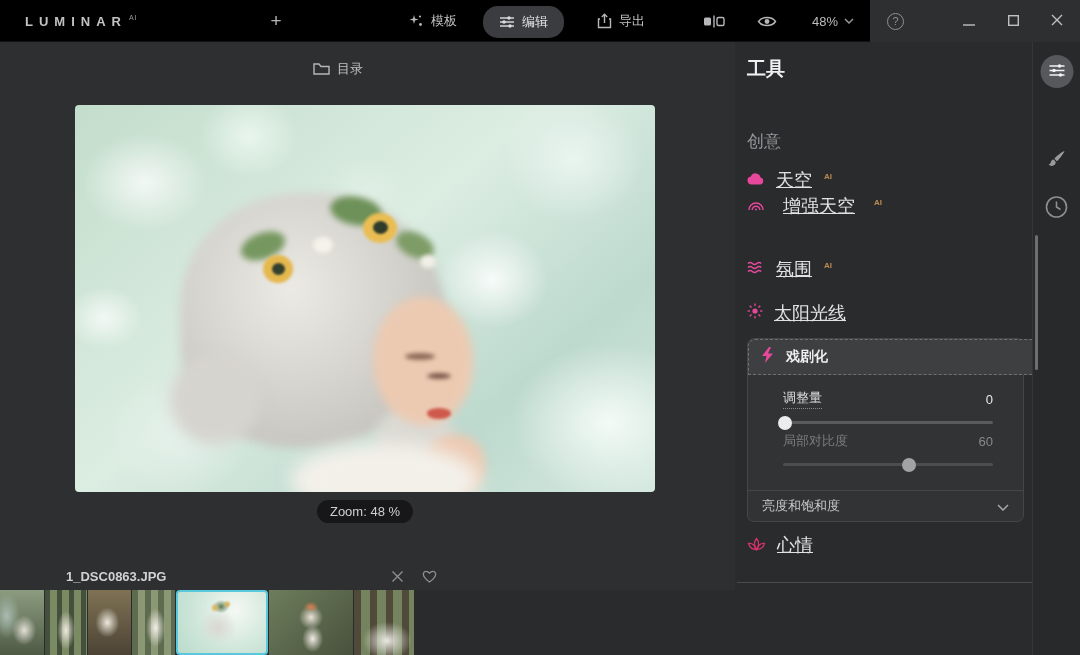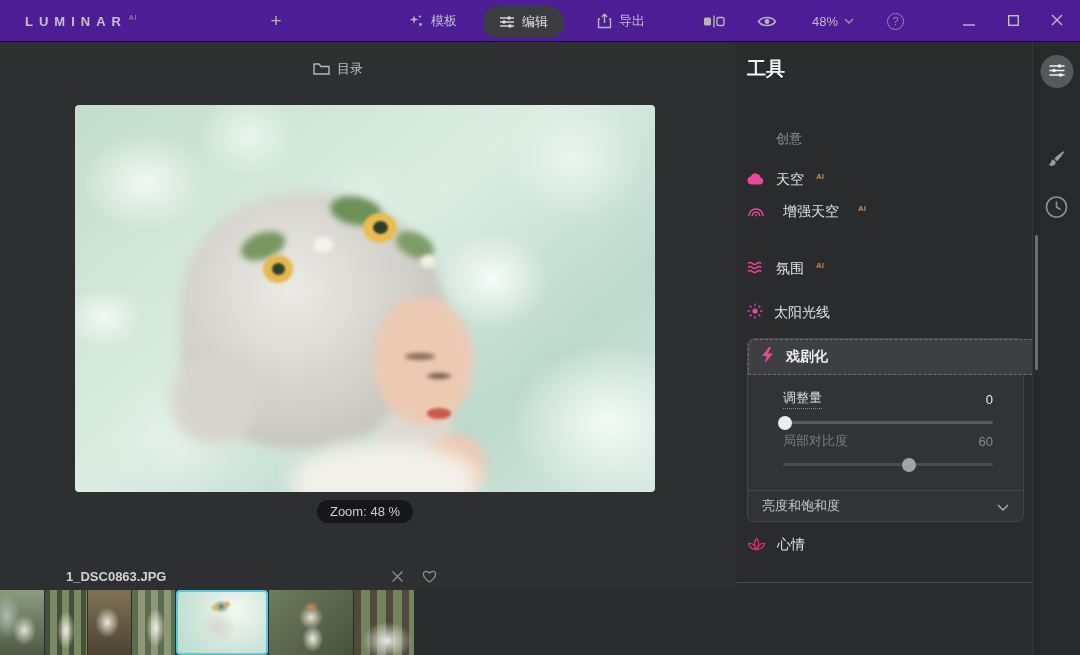--- a/index.html
+++ b/index.html
@@ -1,21 +1,21 @@
 <!DOCTYPE html>
 <html><head>
 <meta charset="utf-8">
 <style>
   * { margin:0; padding:0; box-sizing:border-box; }
   html,body { background:#111; }
   body { font-family:"Liberation Sans","DejaVu Sans",sans-serif; }
   .window { position:relative; width:1080px; height:655px; background:#2e2f31; overflow:hidden; color:#d6d6d8; }
 
   
-  .topbar { position:absolute; top:0; left:0; width:1080px; height:42px; background:#4c1d95; border-bottom:1px solid #121214; z-index:30; }
+  .topbar { position:absolute; top:0; left:0; width:870px; height:42px; background:#000000; border-bottom:1px solid #121214; z-index:30; }
   .logo { position:absolute; left:25px; top:0; height:42px; display:flex; align-items:center; color:#c3c3c5; }
   .logo .word { font-size:13px; letter-spacing:6px; font-weight:bold; }
   .logo sup { font-size:7px; letter-spacing:1px; margin-left:2px; transform:translateY(-4px); color:#9c9c9e; }
   .tb-btn { position:absolute; top:0; height:42px; display:flex; align-items:center; gap:7px; color:#c2c2c4; font-size:13px; cursor:default; background:none; border:none; }
   .tb-btn svg { display:block; }
   .tb-add { left:266px; width:20px; justify-content:center; font-size:19px; color:#b4b4b6; }
   .tb-catalog { left:313px;margin-top:48px; }
   .tb-templates { left:408px; }
   .tb-edit { left:483px; top:6px; height:30px; padding:16px 16px; background:#3b3c3f; border-radius:15px; color:#e4e4e6; }
   .tb-export { left:597px; }
@@ -91,25 +91,25 @@
   .th6 { width:84px; background:radial-gradient(10px 7px at 50% 26%, #d87f4f, rgba(216,127,79,0) 75%),
          radial-gradient(16px 16px at 50% 42%, #e8e2d6, rgba(232,226,214,0) 75%),
          radial-gradient(14px 18px at 52% 75%, #f0ece3, rgba(240,236,227,0) 75%),
          linear-gradient(135deg,#6d7d5c,#49513d); }
   .th7 { width:60px; background:radial-gradient(34px 26px at 55% 78%, #eae8e3, rgba(234,232,227,0) 72%),
          repeating-linear-gradient(90deg,#514a3a 0 7px,#75845f 7px 16px); }
 
   
   .sidebar { position:absolute; left:735px; top:42px; width:297px; height:613px; background:#2a2b2d; }
   .sb-title { position:absolute; left:12px; top:14px; font-size:19px; font-weight:bold; color:#f0f0f2; }
-  .sb-section { position:absolute; left:12px; top:88px; font-size:13px; color:#96969a;margin-left:29px; }
+  .sb-section { position:absolute; left:12px; top:88px; font-size:17px; color:#96969a; }
   .tool-item { position:absolute; left:12px; height:24px; display:flex; align-items:center; gap:11px; cursor:pointer; }
-  .tool-item .t-label { font-size:14px; color:#e2e2e4; }
+  .tool-item .t-label { font-size:18px; color:#e2e2e4;text-decoration:underline; }
   .tool-item sup { font-size:8px; color:#c08a52; font-weight:bold; transform:translateY(-4px); margin-left:1px; }
-  .ti-0 { top:126px; } .ti-1 { top:158px;gap:18px; } .ti-2 { top:215px; } .ti-3 { top:259px; }
+  .ti-0 { top:126px; } .ti-1 { top:152px;gap:18px; } .ti-2 { top:215px; } .ti-3 { top:259px; }
   .ti-mood { top:491px; }
 
   .panel { position:absolute; left:12px; top:296px; width:277px; height:184px; background:#323335; border:1px solid #454648; border-radius:7px; }
   .panel-header { position:absolute; left:0; top:0; width:299px; height:36px; background:#3e3f41; border:1px dashed #707173;
                   border-radius:7px 7px 0 0; display:flex; align-items:center; gap:12px; padding-left:12px; cursor:pointer; }
   .panel-header .t-label { font-size:14px; font-weight:bold; color:#eeeef0; }
   .slider-row { position:absolute; left:35px; width:210px; }
   .sr-1 { top:50px; } .sr-2 { top:93px; }
   .slider-head { display:flex; justify-content:space-between; align-items:center; }
   .slider-label { font-size:13px; color:#dededf; border-bottom:1px dotted #8a8a8c; padding-bottom:1px; }

